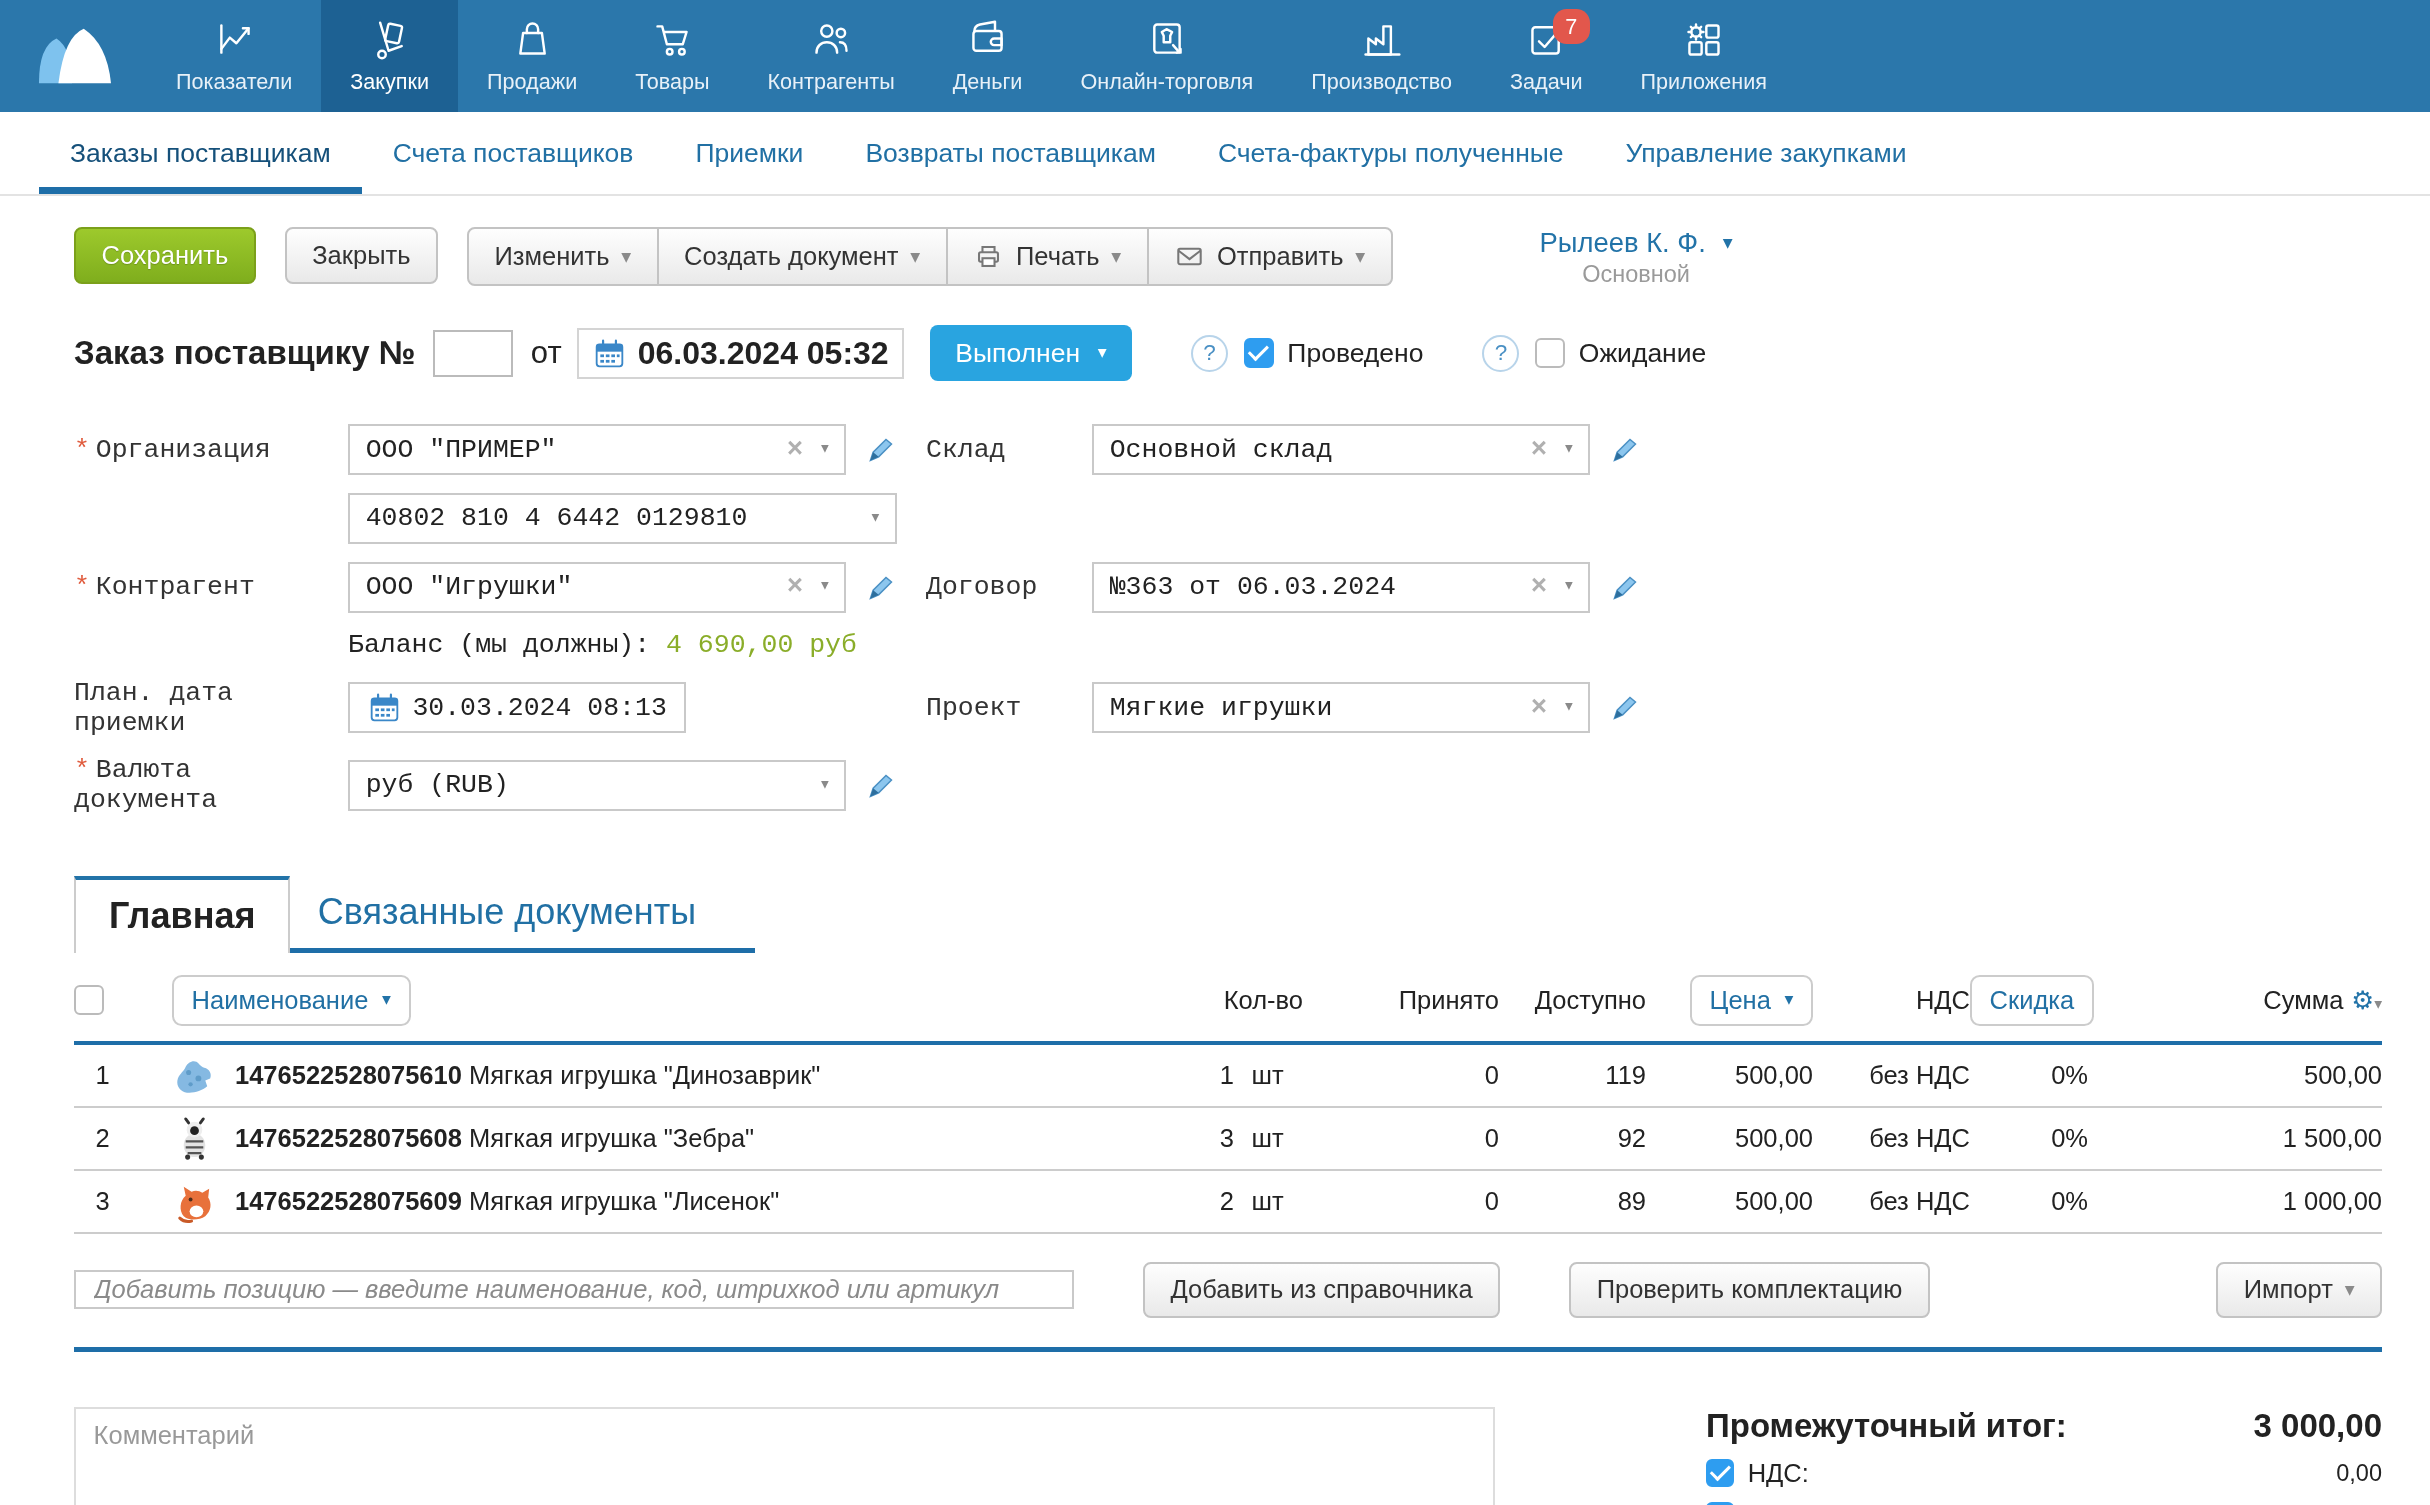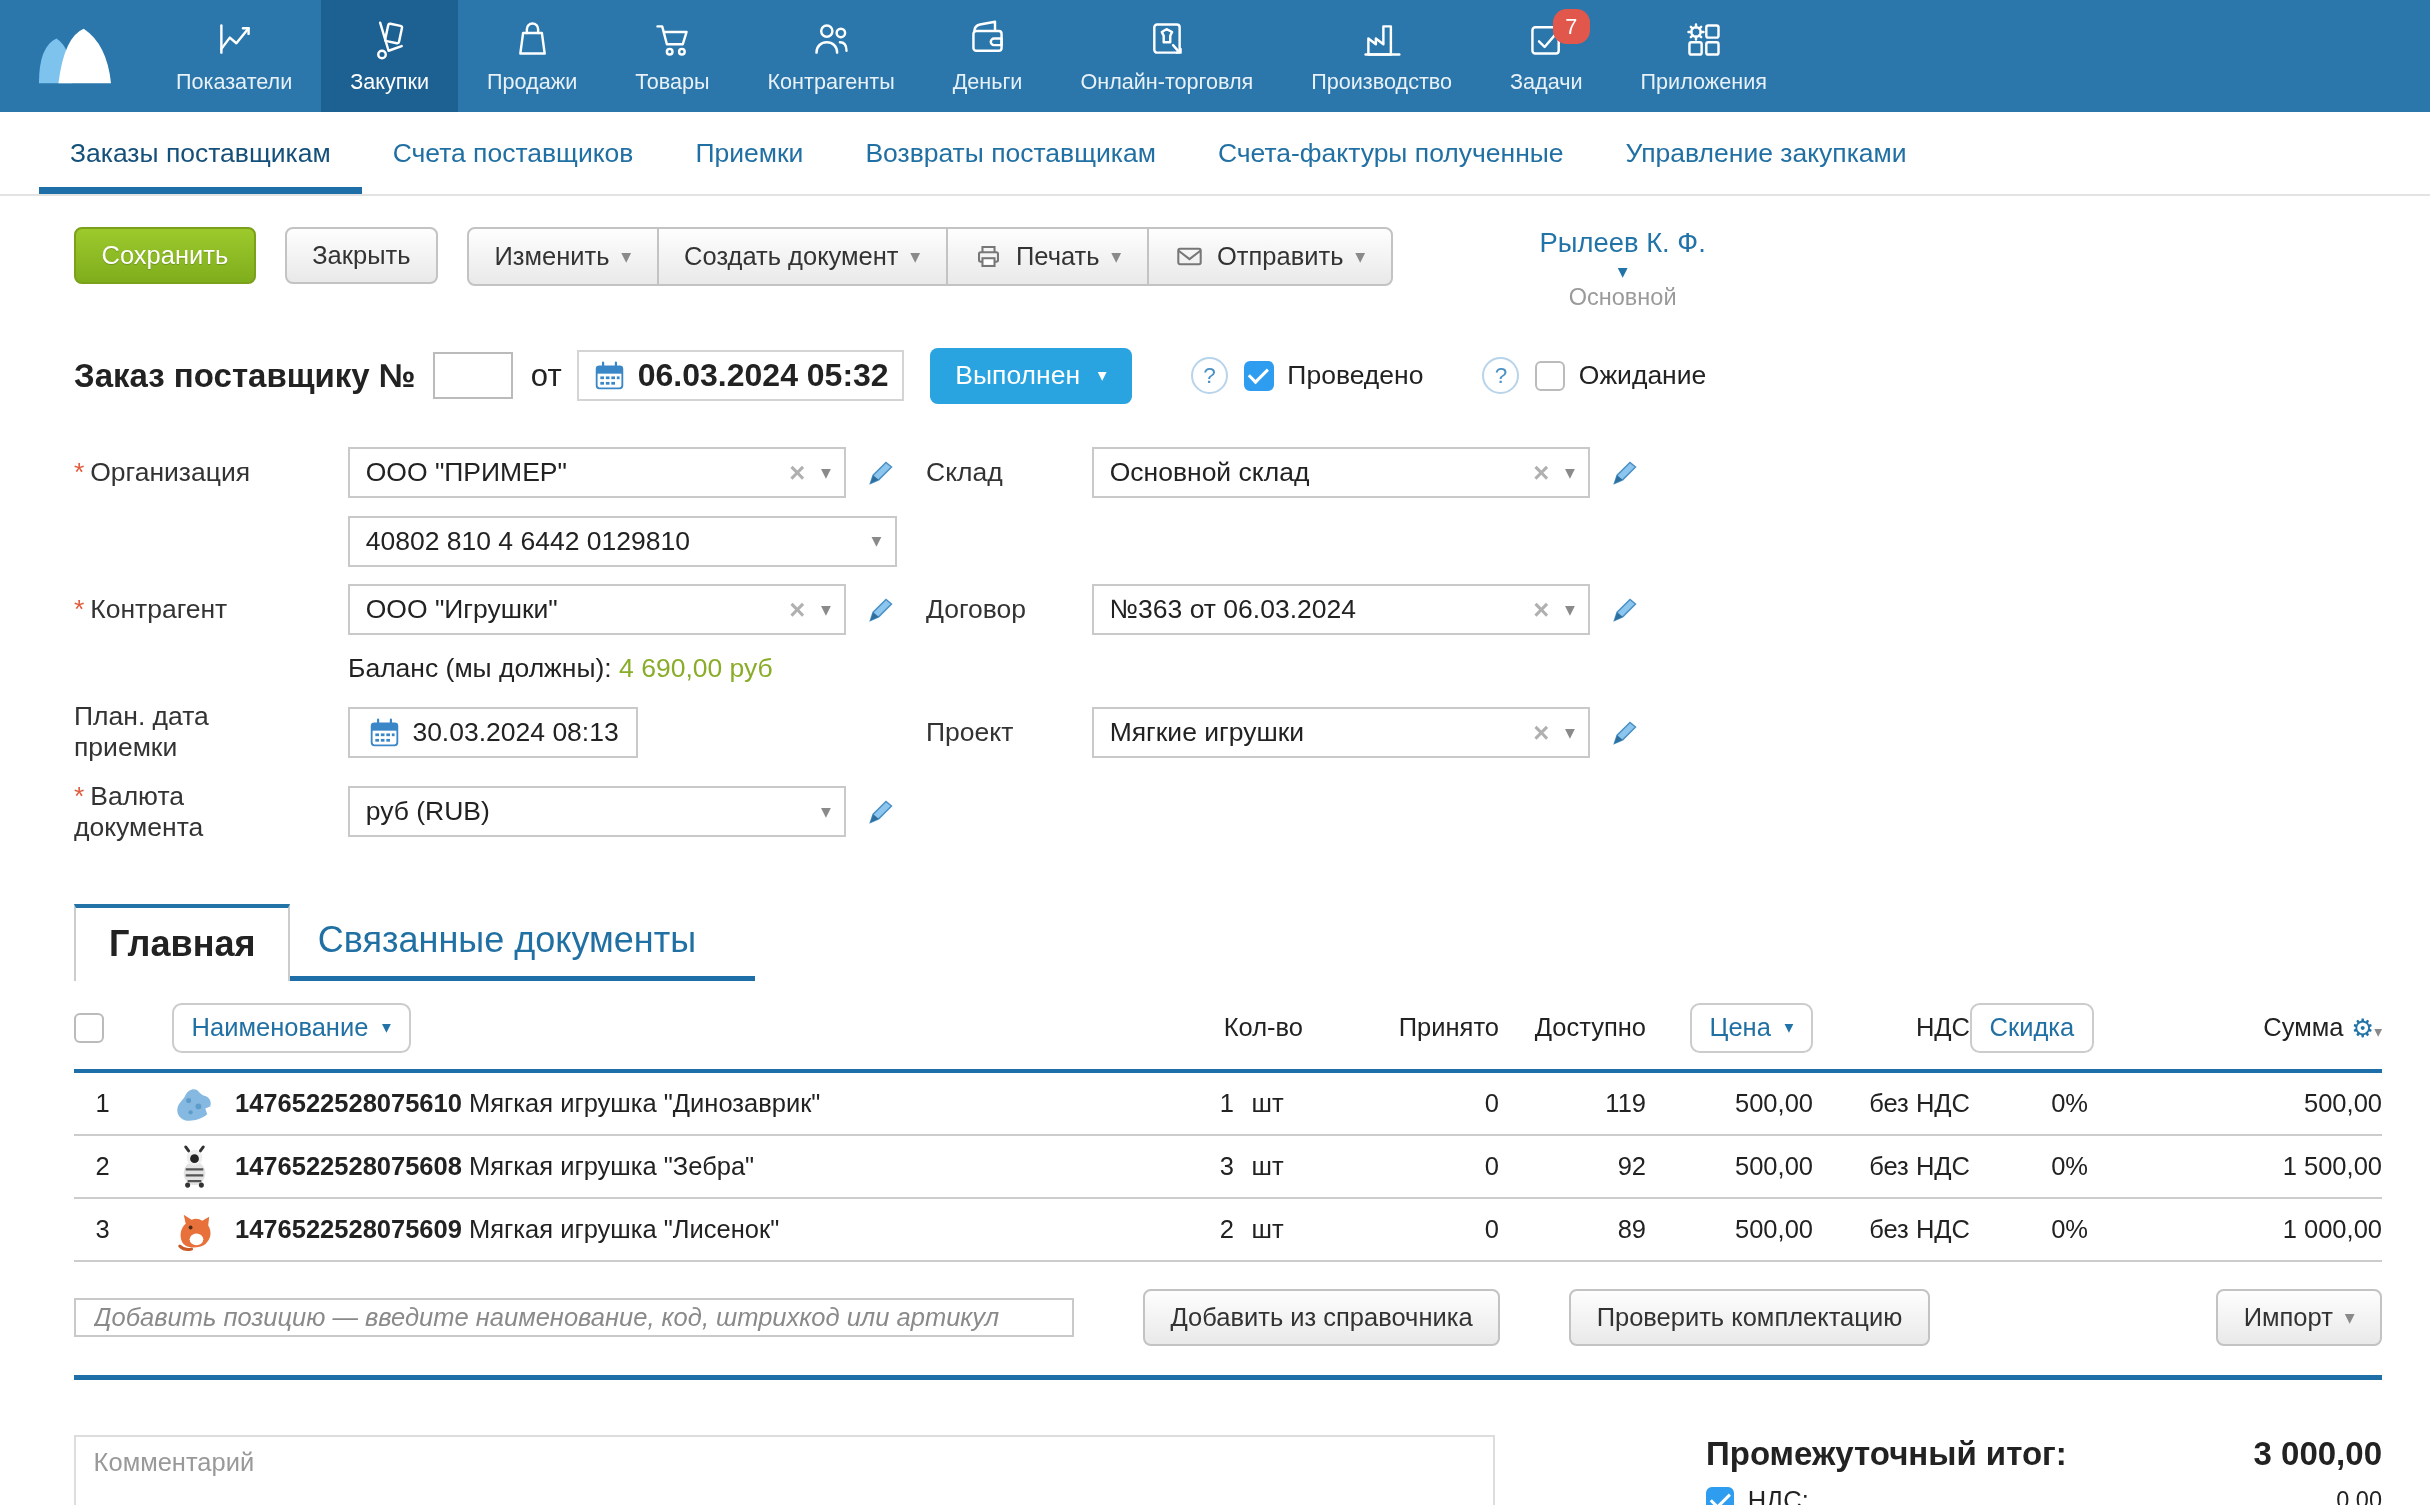--- a/index.html
+++ b/index.html
@@ -44,21 +44,21 @@
   .btn-green{background:linear-gradient(var(--save-green-top),var(--save-green-bottom));
     border-color:#7ba01a;color:#fff;margin-right:29px;text-shadow:0 1px 1px rgba(0,0,0,.2);}
   .btn-close{margin-right:29px;}
   .btn-group{display:inline-flex;}
   .btn-group .btn{border-radius:0;margin-left:-2px;}
   .btn-group .btn:first-child{border-radius:7.8px 0 0 7.8px;margin-left:0;}
   .btn-group .btn:last-child{border-radius:0 7.8px 7.8px 0;}
   .caret{color:#8a8a8a;font-size:19.6px;line-height:1;}
   .btn-icon svg{width:31px;height:31px;}
   .user-block{margin-left:147px;text-align:center;cursor:pointer;}
-  .user-name{color:#2273a8;font-size:27.4px;display:inline-flex;align-items:center;gap:3px;flex-direction:column;}
+  .user-name{color:#2273a8;font-size:27.4px;display:inline-flex;align-items:center;gap:17px;}
   .user-name .caret{color:#2273a8;}
   .user-role{color:#9a9a9a;font-size:23.5px;margin-top:2px;}
 
   
   .doc-title-row{margin-top:37px;display:flex;align-items:center;}
   .doc-title{font-size:33px;font-weight:bold;}
   .doc-number-input{width:80px;height:47px;border:2px solid #bbb;margin:0 17.6px;font-size:29px;padding:0 7.8px;}
   .from-label{font-size:31px;margin-right:15.7px;}
   .date-box{display:flex;align-items:center;gap:11.8px;border:2px solid #d4d4d4;
     padding:4.9px 13.7px;font-size:32px;font-weight:bold;cursor:pointer;}
@@ -70,21 +70,21 @@
     display:flex;align-items:center;justify-content:center;font-size:22.5px;margin-left:59px;cursor:pointer;}
   .checkbox{width:30px;height:30px;border-radius:5.9px;border:2px solid #bbb;background:#fff;
     margin-left:15.7px;display:flex;align-items:center;justify-content:center;cursor:pointer;flex:none;}
   .checkbox.checked{background:var(--checkbox-blue);border-color:var(--checkbox-blue);}
   .checkbox.checked::after{content:"";width:7.8px;height:15.7px;border-right:3.9px solid #fff;
     border-bottom:3.9px solid #fff;transform:rotate(45deg);margin-bottom:4.9px;}
   .flag-label{font-size:26.5px;margin-left:13.7px;}
 
   
   .form-grid{margin-top:43px;display:grid;grid-template-columns:245px 549px 137px 549px;
-    column-gap:29px;row-gap:17.6px;align-items:center;width:1588px;}
+    column-gap:29px;row-gap:17.6px;align-items:center;width:1588px;font-family:Liberation Mono, monospace;}
   .f-label{font-size:26.5px;color:#333;position:relative;}
   .req-star{color:var(--required-red);margin-right:5.9px;}
   .f-cell{display:flex;align-items:center;}
   .field{position:relative;height:51px;border:2px solid #c9c9c9;display:flex;align-items:center;
     padding:0 90px 0 15.7px;font-size:26.5px;background:#fff;flex:1;cursor:pointer;white-space:nowrap;}
   .field-controls{position:absolute;right:13.7px;display:flex;gap:15.7px;align-items:center;}
   .clear-x{color:#b0b0b0;font-size:27.4px;font-weight:bold;line-height:1;cursor:pointer;}
   .field .caret{font-size:19.6px;}
   .pencil{margin-left:17.6px;cursor:pointer;}
   .pencil svg{width:33px;height:33px;}

